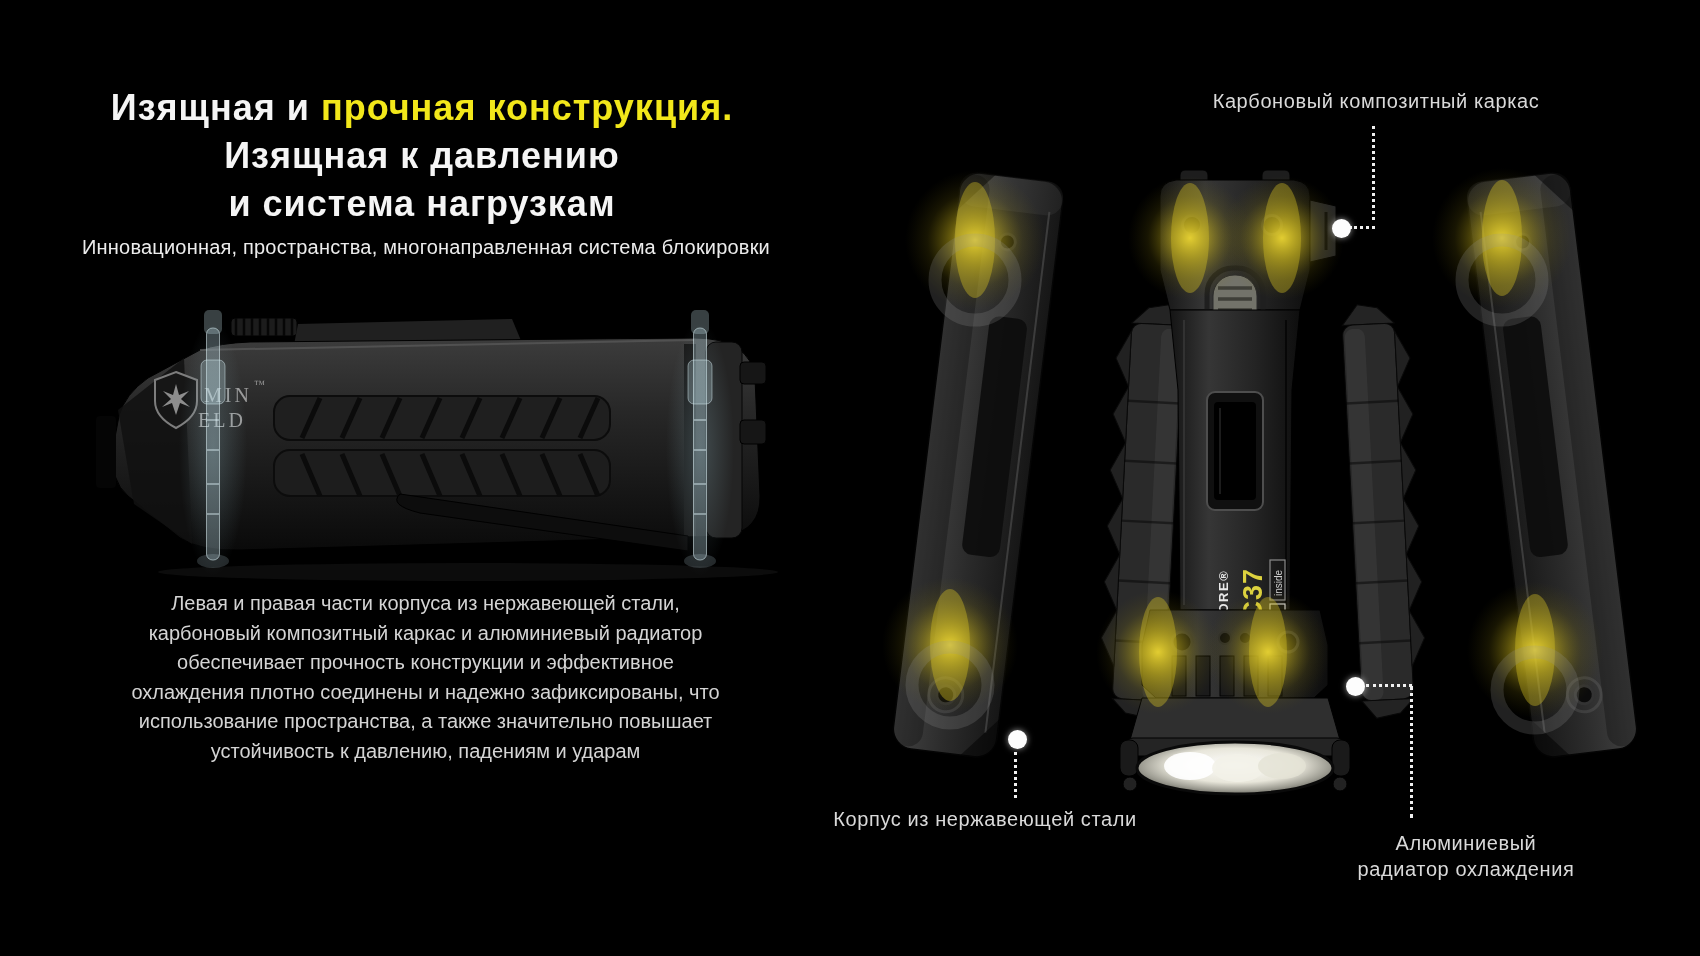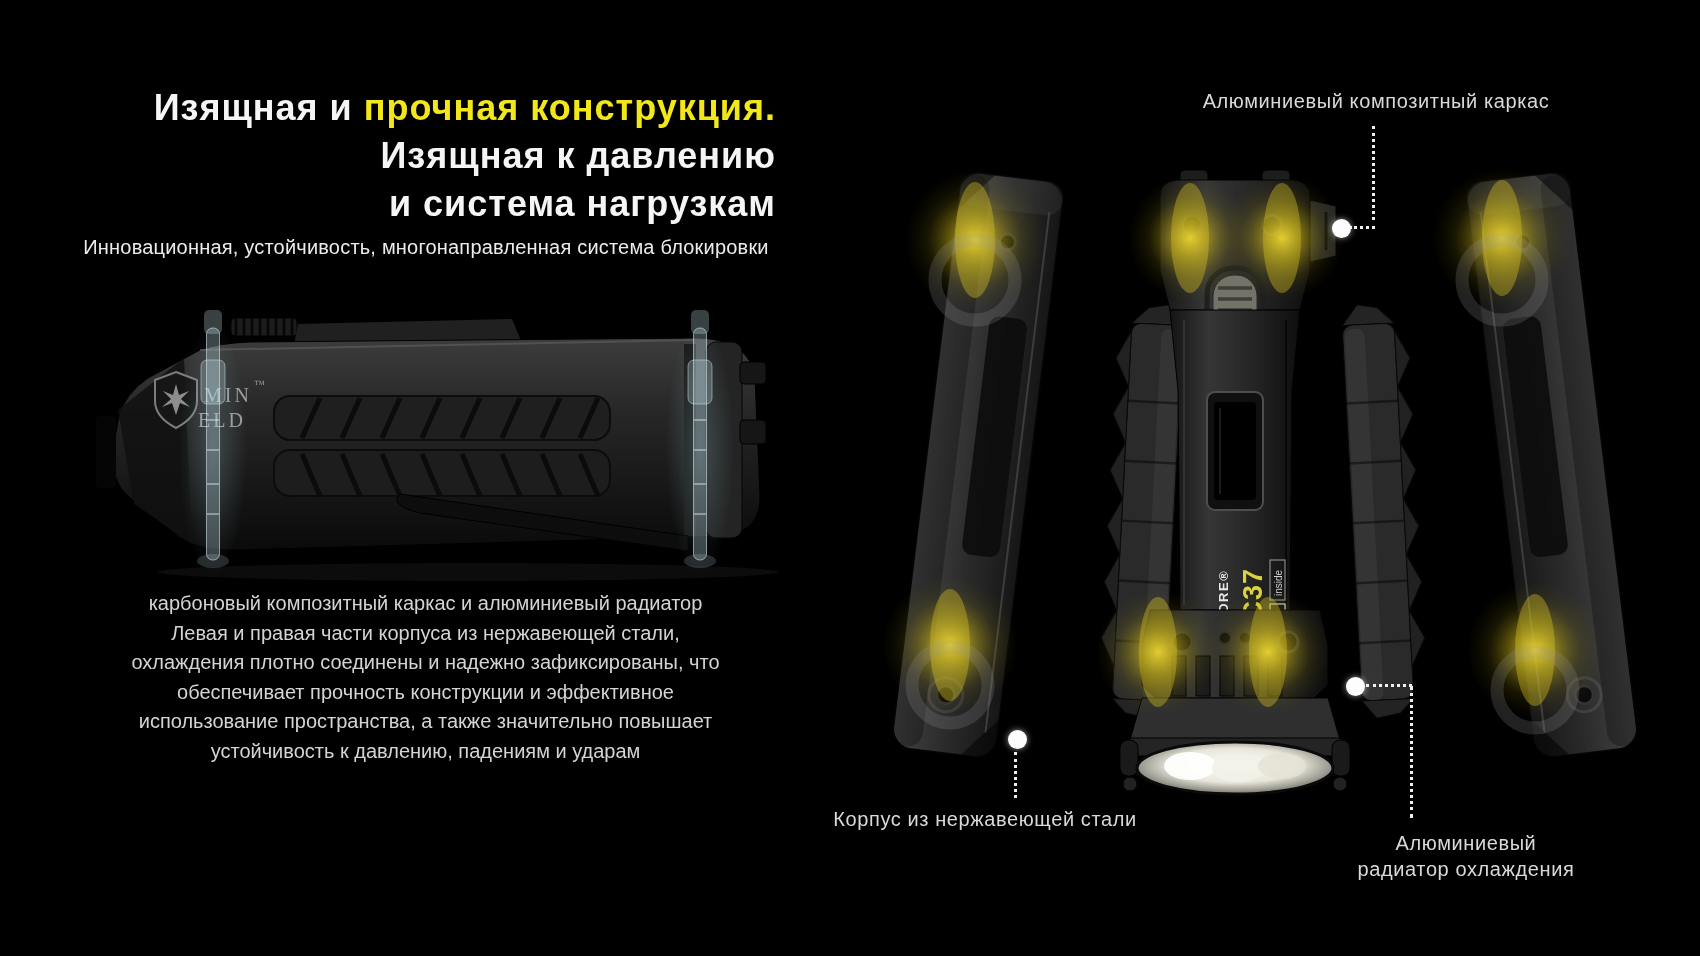--- a/index.html
+++ b/index.html
@@ -1,20 +1,20 @@
 <!DOCTYPE html>
 <html><head>
 <meta charset="utf-8">
 <style>
   html,body{margin:0;padding:0;background:#000;}
   #stage{position:relative;width:1700px;height:956px;background:#000;overflow:hidden;
          font-family:"Liberation Sans","DejaVu Sans",sans-serif;color:#e8e8e8;}
   .abs{position:absolute;}
   
-  #headline{left:44px;top:84px;width:732px;text-align:right;
+  #headline{left:56px;top:84px;width:732px;text-align:center;
             font-weight:bold;font-size:36px;line-height:48px;letter-spacing:1px;color:#f5f5f5;}
   #headline .accent{color:#f2e71a;}
   
   #subtitle{left:60px;top:236px;width:732px;text-align:center;font-size:20px;color:#ececec;letter-spacing:0.2px;}
   
   #paragraph{left:93px;top:589px;width:665px;text-align:center;font-size:20px;line-height:29.5px;color:#d4d4d4;}
   
   .callout-label{font-size:20px;color:#d9d9d9;text-align:center;letter-spacing:0.6px;line-height:26px;}
   #label-carbon{left:1126px;top:88px;width:500px;}
   #label-steel{left:735px;top:806px;width:500px;}
@@ -38,21 +38,21 @@
 <body>
 
 <div id="stage">
 
   <div id="headline" class="abs">
     <div><span>Изящная и </span><span class="accent">прочная конструкция.</span></div>
     <div>Изящная к давлению</div>
     <div>и система нагрузкам</div>
   </div>
 
-  <div id="subtitle" class="abs">Инновационная, устойчивость, многонаправленная система блокировки</div>
+  <div id="subtitle" class="abs">Инновационная, пространства, многонаправленная система блокировки</div>
 
   <svg class="abs" style="left:88px;top:298px;" width="752" height="290" viewBox="0 0 752 290">
     <defs>
       <linearGradient id="bodyGrad" x1="0" y1="0" x2="0" y2="1">
         <stop offset="0" stop-color="#3c3c3c"></stop>
           <stop offset="0.35" stop-color="#272727"></stop>
         <stop offset="0.75" stop-color="#151515"></stop>
           <stop offset="1" stop-color="#0a0a0a"></stop>
       </linearGradient>
       <radialGradient id="pinGlow" cx="0.5" cy="0.5" r="0.5">
@@ -112,24 +112,24 @@
       <ellipse cx="612" cy="150" rx="34" ry="128" fill="url(#pinGlow)"></ellipse>
       <rect x="605.5" y="30" width="13" height="232" rx="6" fill="rgba(185,215,224,0.30)" stroke="rgba(225,245,250,0.55)"></rect>
       <rect x="600" y="62" width="24" height="44" rx="6" fill="rgba(200,230,238,0.25)" stroke="rgba(225,245,250,0.45)"></rect>
       <rect x="603" y="12" width="18" height="24" rx="5" fill="rgba(200,230,238,0.28)"></rect>
       <path d="M606 122 h12 M606 152 h12 M606 186 h12 M606 216 h12" stroke="rgba(230,250,255,0.4)" stroke-width="2"></path>
       <ellipse cx="612" cy="263" rx="16" ry="7" fill="rgba(200,230,238,0.18)"></ellipse>
     </g>
   </svg>
 
   <div id="paragraph" class="abs">
+    <div>Левая и правая части корпуса из нержавеющей стали,</div>
     <div>карбоновый композитный каркас и алюминиевый радиатор</div>
-    <div>Левая и правая части корпуса из нержавеющей стали,</div>
+    <div>обеспечивает прочность конструкции и эффективное</div>
     <div>охлаждения плотно соединены и надежно зафиксированы, что</div>
-    <div>обеспечивает прочность конструкции и эффективное</div>
     <div>использование пространства, а также значительно повышает</div>
     <div>устойчивость к давлению, падениям и ударам</div>
   </div>
 
   <svg class="abs" style="left:830px;top:140px;" width="870" height="680" viewBox="0 0 870 680">
     <defs>
       <linearGradient id="steelGrad" x1="0" y1="0" x2="1" y2="0">
         <stop offset="0" stop-color="#444444"></stop>
           <stop offset="0.5" stop-color="#2b2b2b"></stop>
           <stop offset="1" stop-color="#161616"></stop>
@@ -256,21 +256,21 @@
       <circle cx="328" cy="512" r="62" fill="url(#glow)"></circle>
       <ellipse cx="328" cy="512" rx="19" ry="55" fill="#d9c526" opacity="0.38"></ellipse>
       <circle cx="438" cy="512" r="62" fill="url(#glow)"></circle>
       <ellipse cx="438" cy="512" rx="19" ry="55" fill="#d9c526" opacity="0.38"></ellipse>
       <circle cx="705" cy="510" r="68" fill="url(#glow)"></circle>
       <ellipse cx="705" cy="510" rx="20" ry="56" fill="#d9c526" opacity="0.38"></ellipse>
       <circle cx="705" cy="550" r="38" fill="none" stroke="rgba(150,150,150,0.22)" stroke-width="13"></circle>
     </g>
   </svg>
 
-  <div id="label-carbon" class="abs callout-label">Алюминиевый композитный каркас</div>
+  <div id="label-carbon" class="abs callout-label">Карбоновый композитный каркас</div>
   <div id="vline-carbon" class="abs vline"></div>
   <div id="hline-carbon" class="abs hline"></div>
   <div id="dot-carbon" class="abs dot"></div>
 
   <div id="dot-steel" class="abs dot"></div>
   <div id="vline-steel" class="abs vline"></div>
   <div id="label-steel" class="abs callout-label">Корпус из нержавеющей стали</div>
 
   <div id="dot-alu" class="abs dot"></div>
   <div id="hline-alu" class="abs hline"></div>

